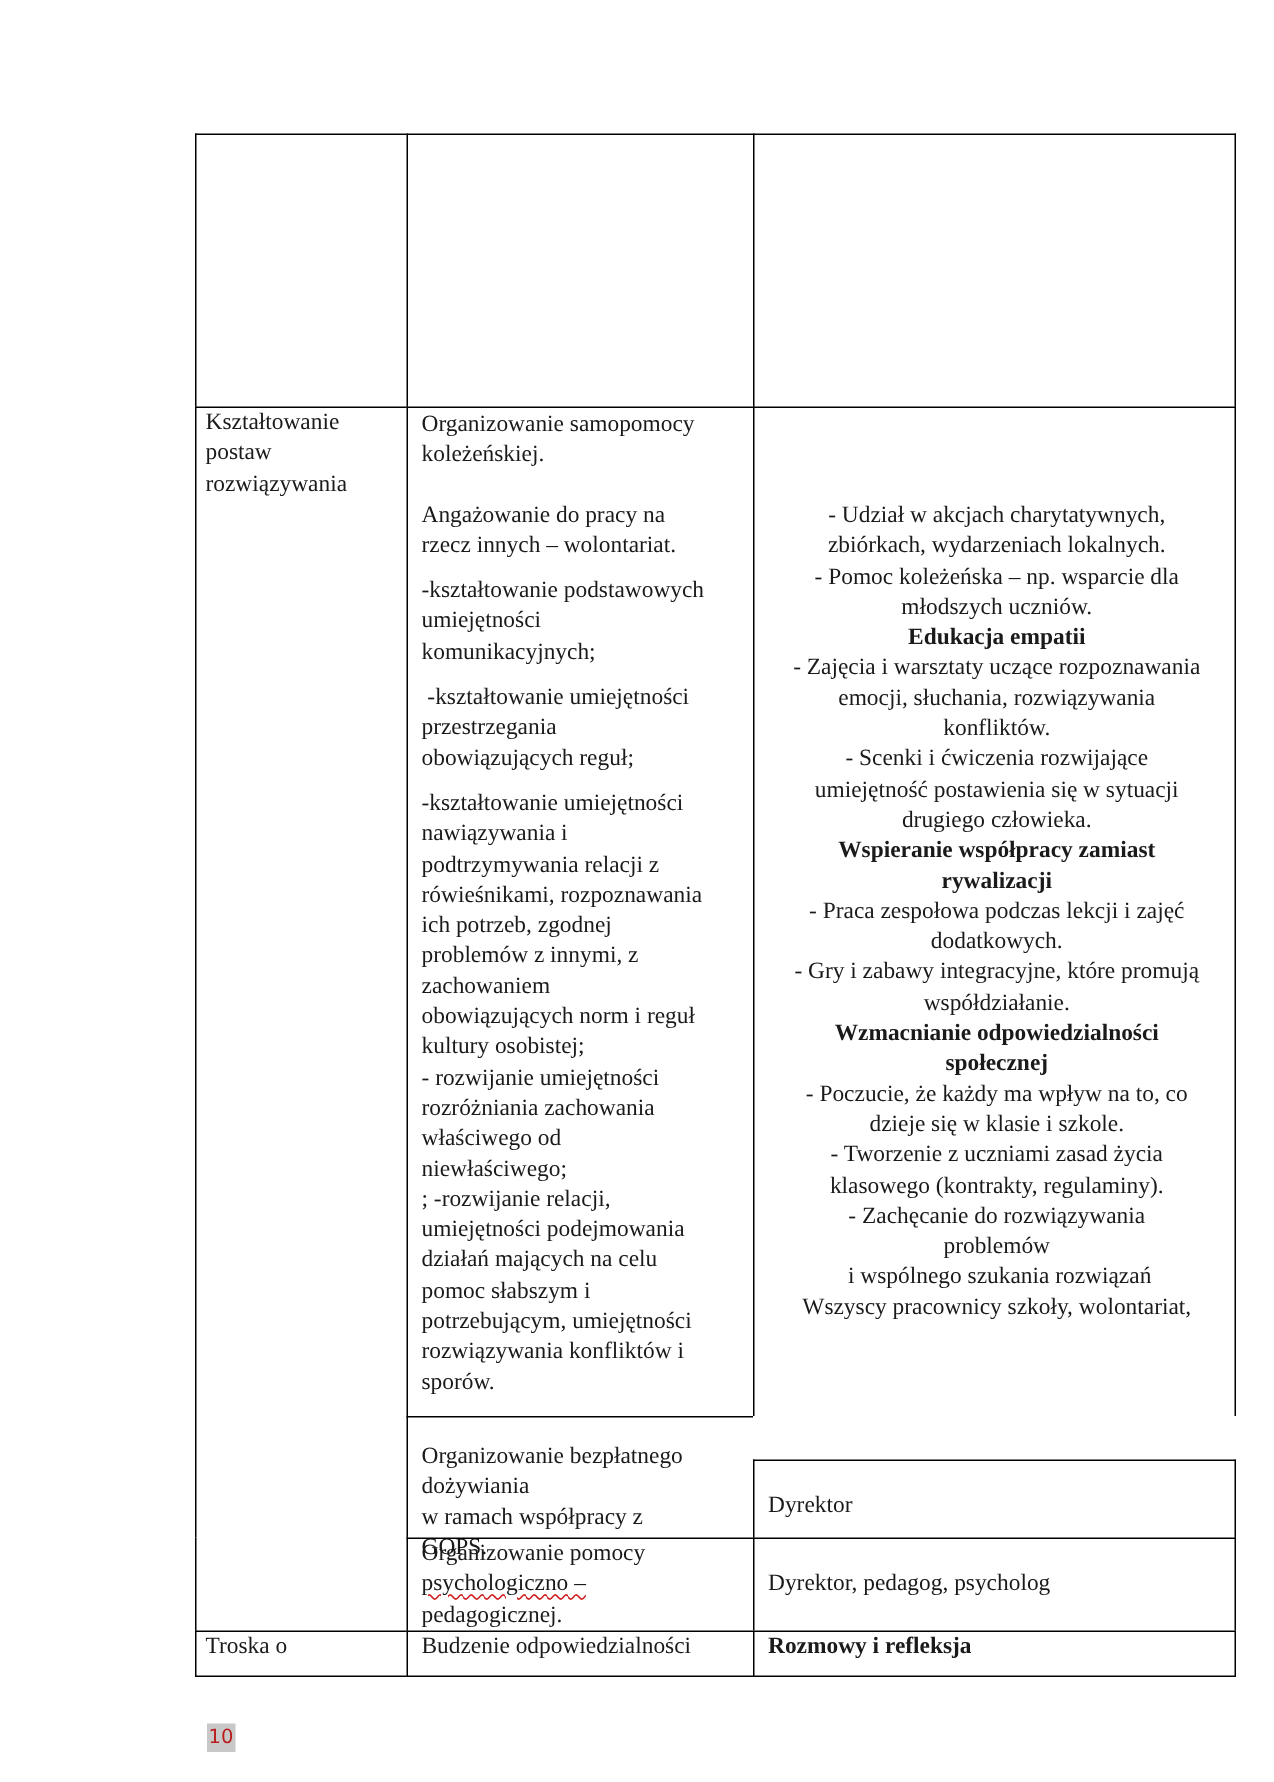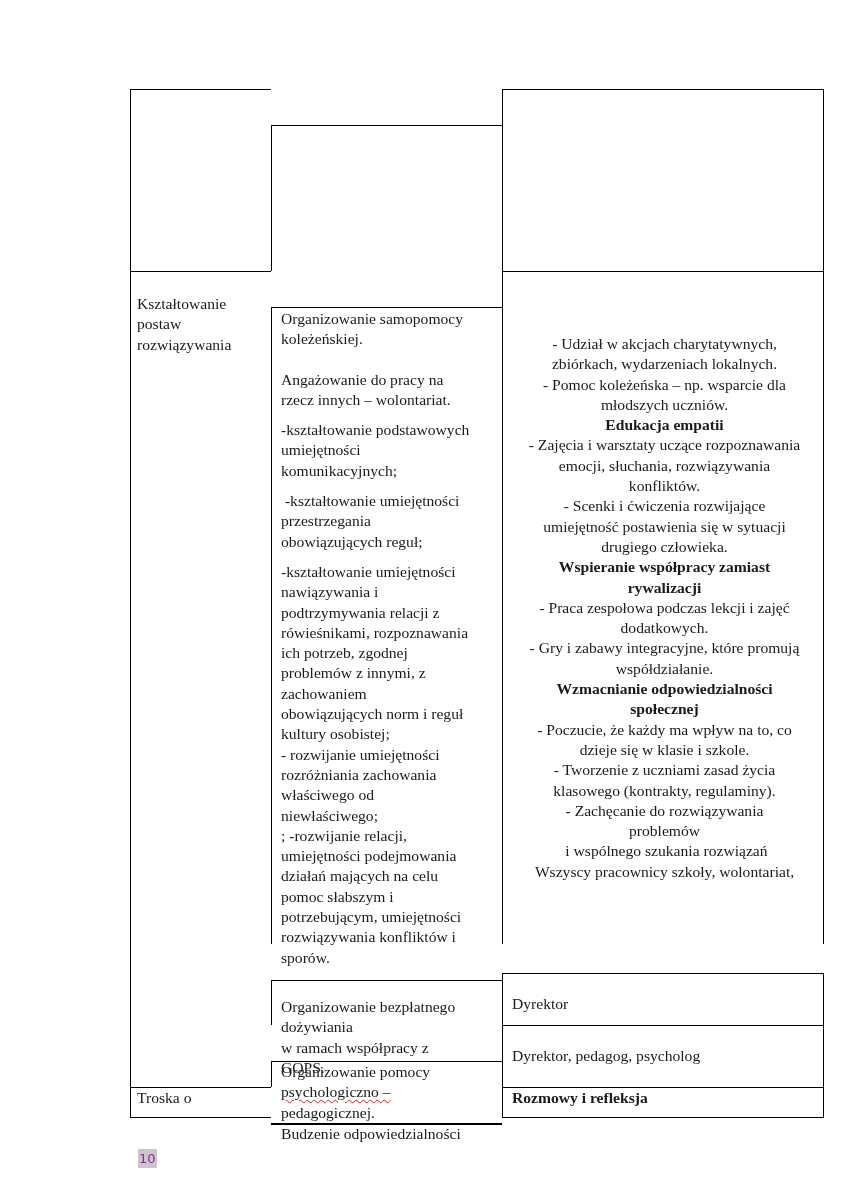--- a/index.html
+++ b/index.html
@@ -5,44 +5,44 @@
     html, body { margin: 0; padding: 0; background: #ffffff; }
     body { width: 849px; height: 1188px; position: relative; overflow: hidden;
            font-family: "Liberation Serif", serif; color: #1a1a1a; }
     .page { position: absolute; left: 0; top: 0; width: 849px; height: 1188px; background: #fff; }
     .tbl { position: absolute; left: 130px; top: 89px; width: 694px; }
     .row { position: absolute; left: 0; width: 694px; }
     .cell { position: absolute; top: 0; bottom: 0; box-sizing: border-box;
             border-left: 1.5px solid #000; border-top: 1.5px solid #000;
             font-size: 15.6px; line-height: 20.3px; padding: 0 6px; }
     .c1 { left: 0; width: 141px; }
-    .c2 { left: 141px; width: 231px; padding-left: 9px; margin-top: 36px; }
+    .c2 { left: 141px; width: 231px; padding-left: 9px; }
     .c3 { left: 372px; width: 322px; border-right: 1.5px solid #000; padding-left: 9px; }
     .lastrow .cell { border-bottom: 1.5px solid #000; }
     .line { display: block; white-space: pre; }
     .b { font-weight: bold; }
     .gap { height: 10px; }
     .wavy { text-decoration: underline wavy #d02020; text-decoration-thickness: 1px; text-underline-offset: 2px; }
     .pagenum { position: absolute; left: 138px; top: 1149px; background: #c8c8c8;
-               font-family: "DejaVu Sans", sans-serif; font-size: 13px; padding: 1px 1px; line-height: 17px; color: #a21caf; }
+               font-family: "DejaVu Sans", sans-serif; font-size: 13px; padding: 1px 1px; line-height: 17px; color: #b91c1c; }
   </style>
 </head>
 <body>
 
 <div class="page">
   <div class="tbl">
 
     <div class="row" style="top:0; height:182px;">
       <div class="cell c1"></div>
       <div class="cell c2"></div>
       <div class="cell c3"></div>
     </div>
 
     <div class="row" style="top:182px; height:673px;">
-      <div class="cell c1" style="padding-top:22px;">
+      <div class="cell c1" style="">
         <span class="line">Kształtowanie</span>
         <span class="line">postaw</span>
         <span class="line">rozwiązywania</span>
       </div>
       <div class="cell c2" style="padding-top:1px;">
         <div>
           <span class="line">Organizowanie samopomocy</span>
           <span class="line">koleżeńskiej.</span>
         </div>
         <div style="height:20px"></div>

